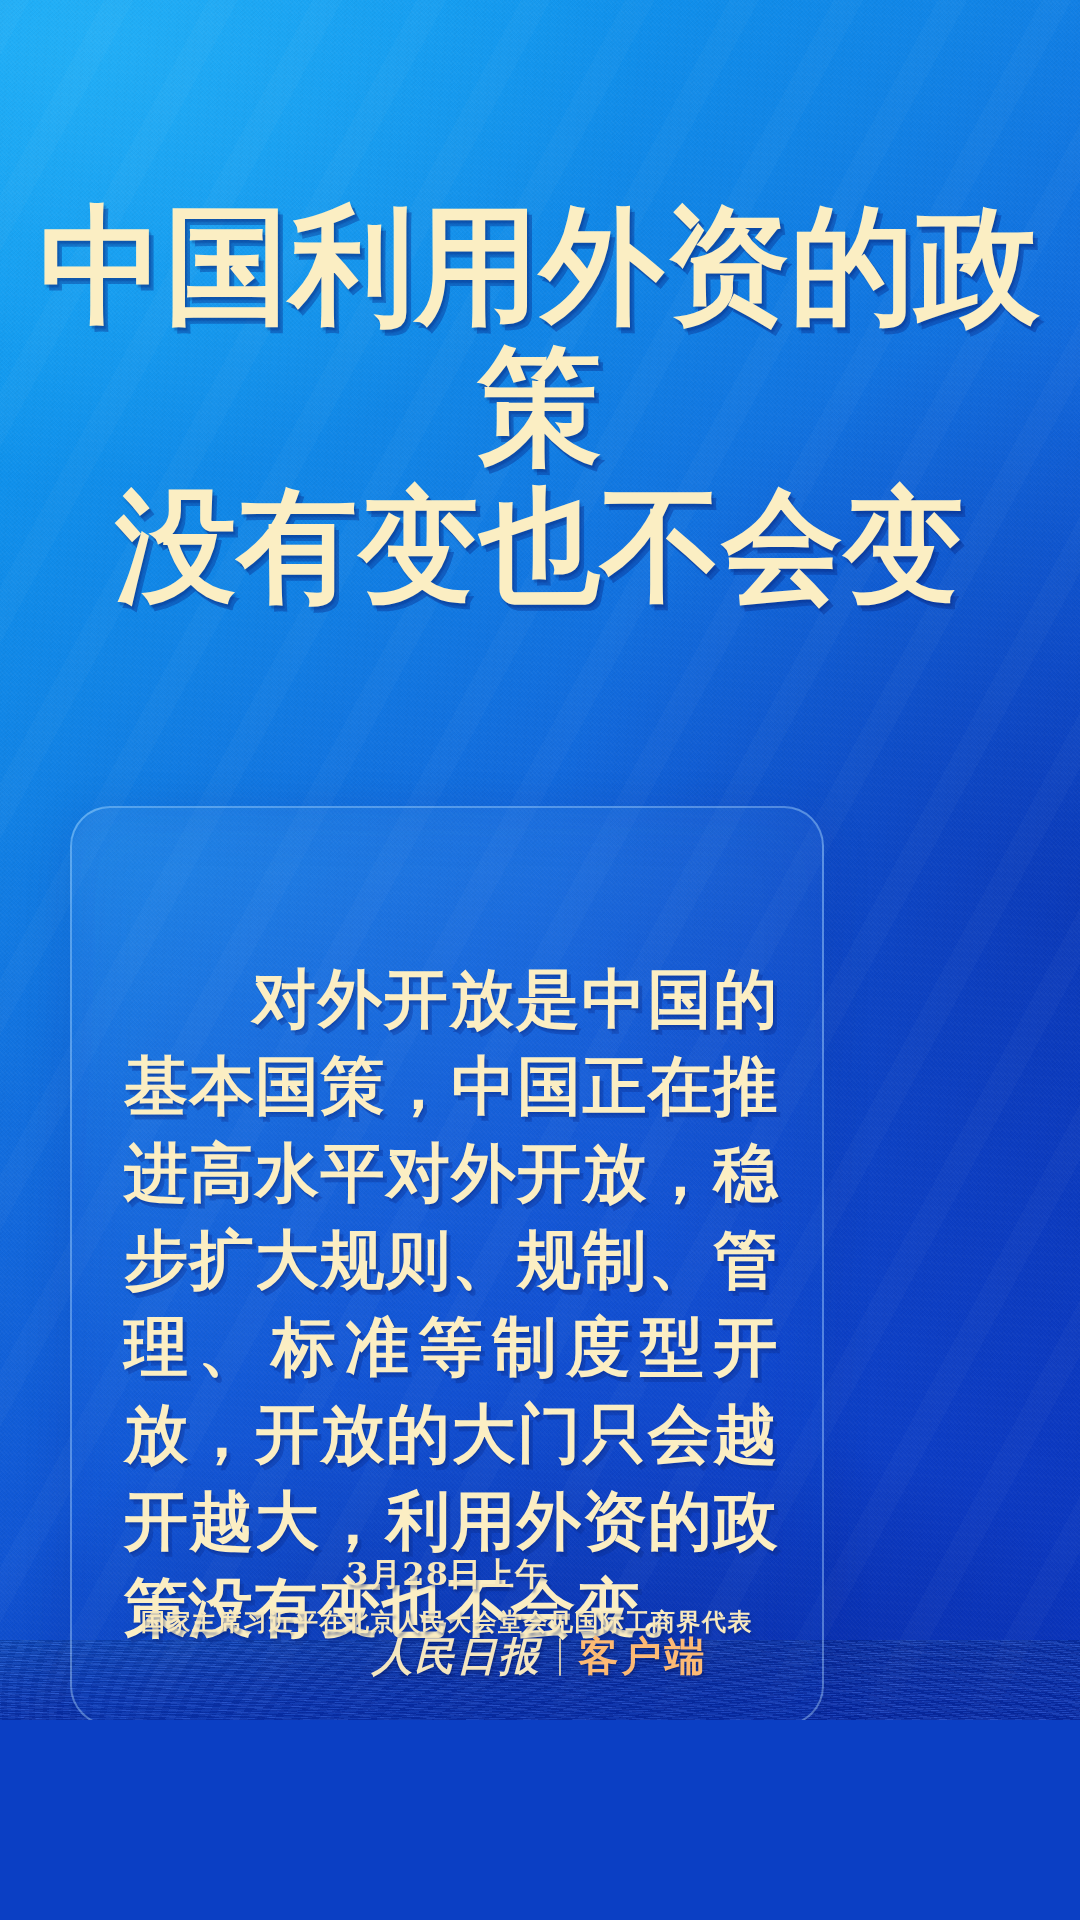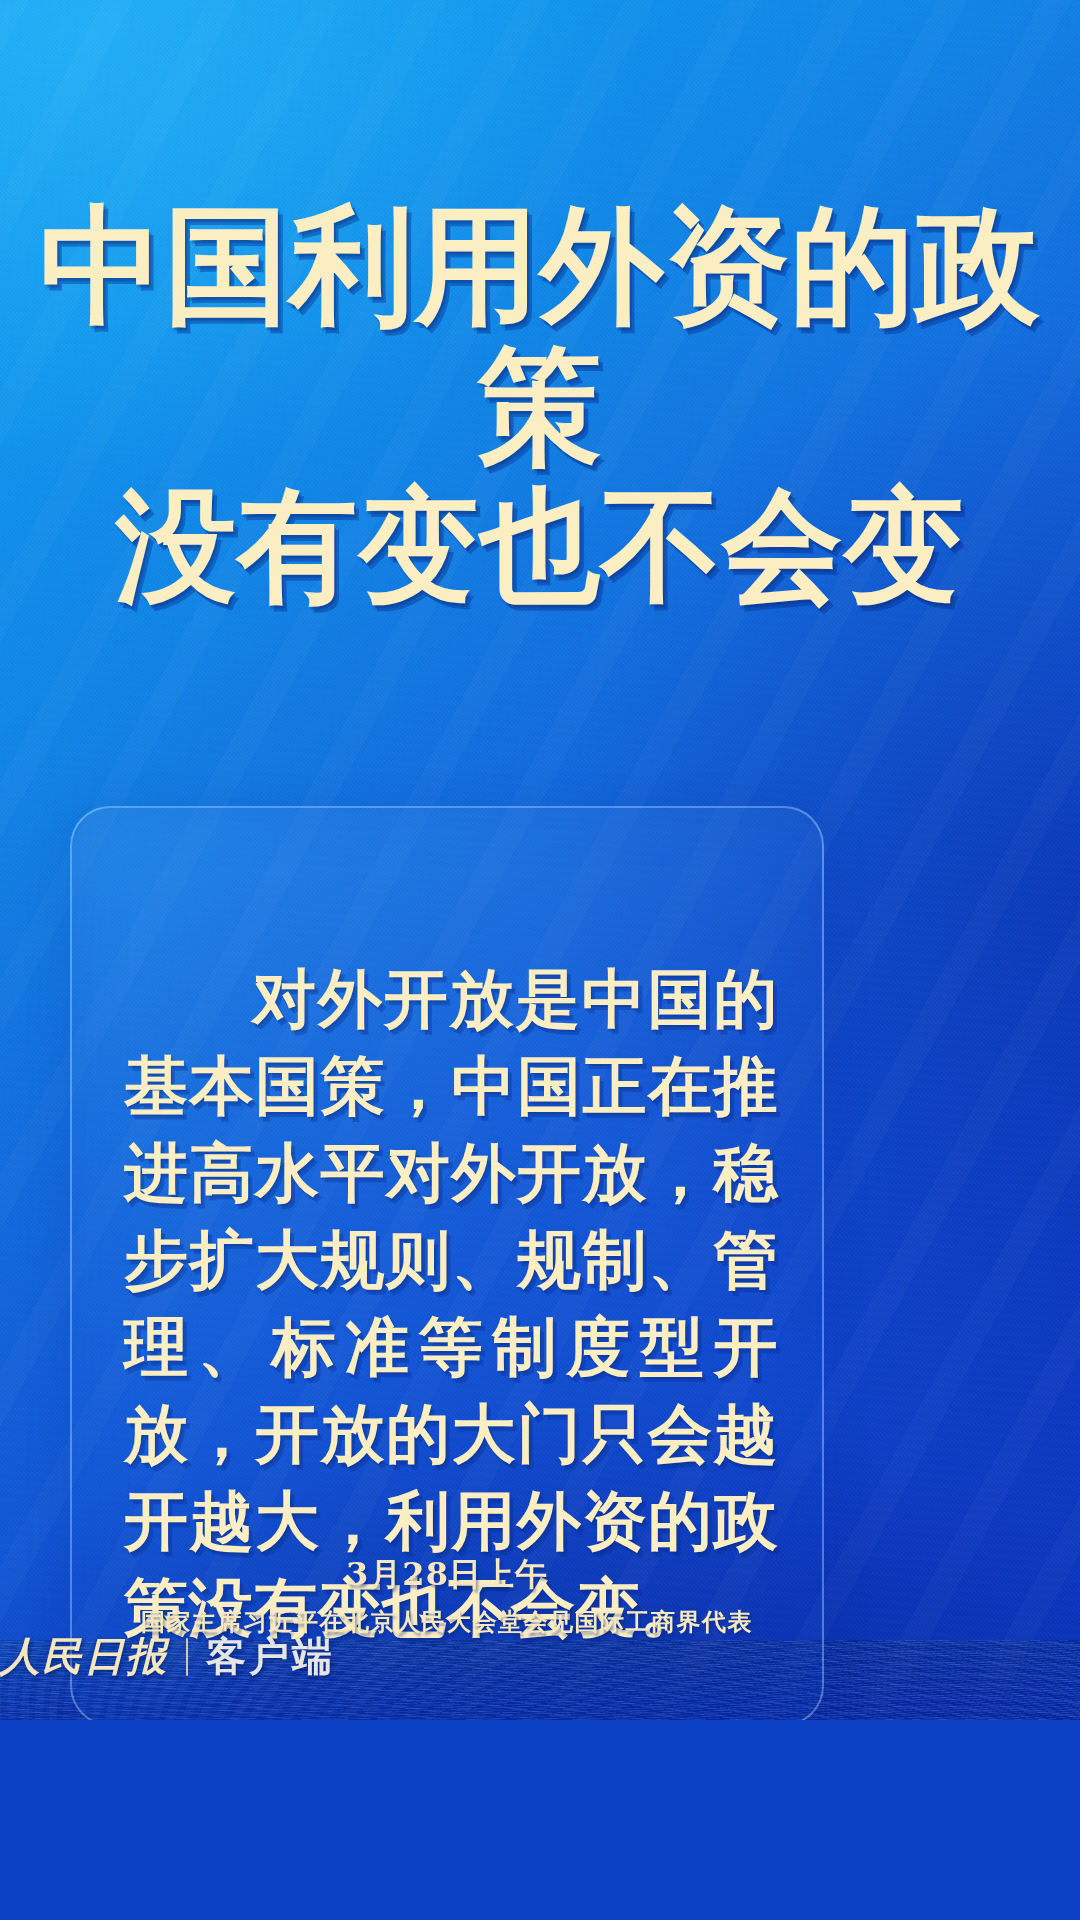--- a/index.html
+++ b/index.html
@@ -192,41 +192,42 @@
     margin-top: 6px;
   }
 
   
   .footer {
     position: absolute;
     left: 0; right: 0;
     bottom: 36px;
     display: flex;
     align-items: center;
+    justify-content: center;
     gap: 18px;
     z-index: 8;
   }
   .footer .brand {
     color: #f4e6bf;
     font-family: "DejaVu Serif", "Liberation Serif", serif;
     font-weight: 700;
     font-style: italic;
     font-size: 40px;
     letter-spacing: 2px;
     text-shadow: 1px 2px 4px rgba(2,18,90,0.55);
   }
   .footer .divider {
     width: 2px;
     height: 38px;
     background: #f0dfb4;
     opacity: .85;
     border-radius: 1px;
   }
   .footer .product {
-    color: #e5e5e5;
+    color: #fdba74;
     font-family: "DejaVu Sans", "Liberation Sans", sans-serif;
     font-weight: 700;
     font-size: 40px;
     letter-spacing: 3px;
     text-shadow: 1px 2px 4px rgba(2,18,90,0.55);
   }
 </style>
 </head>
 <body>
 

